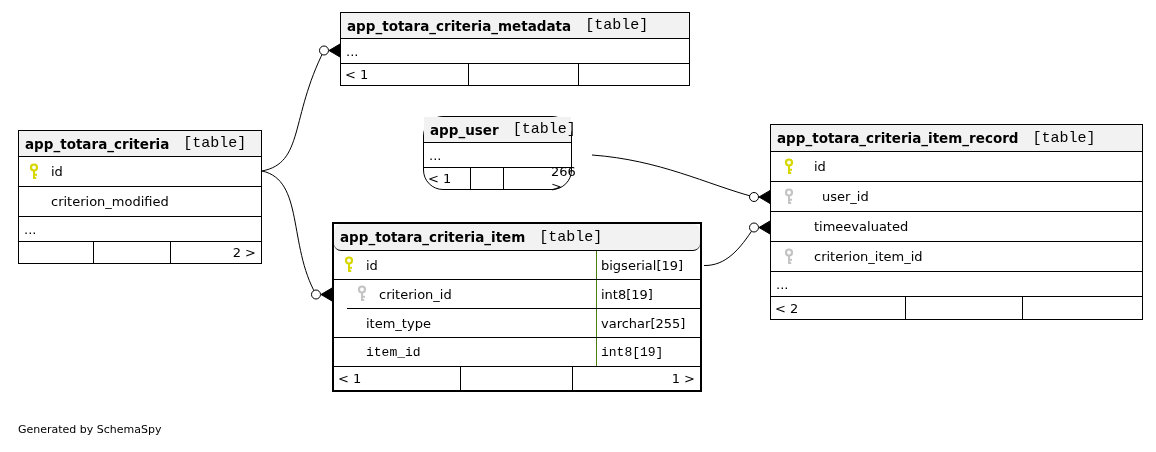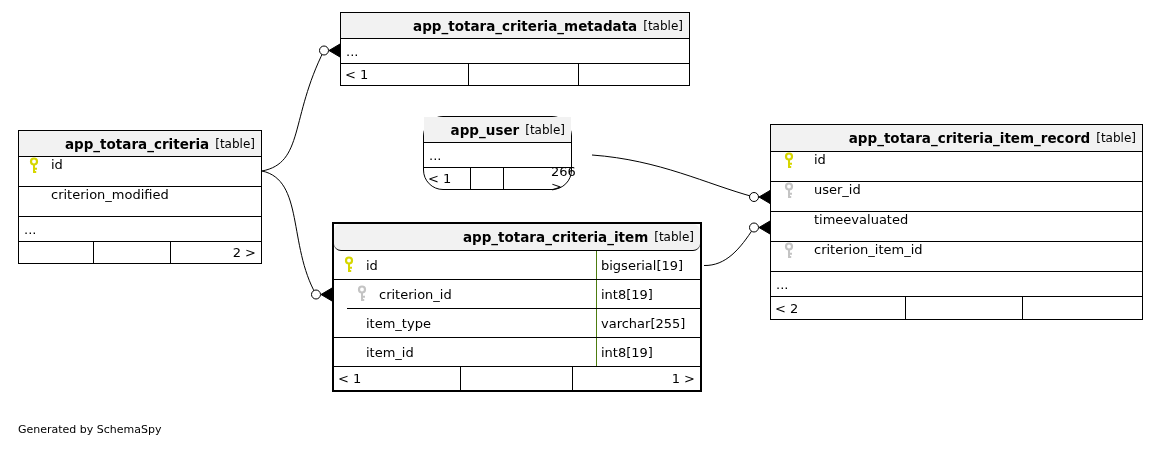--- a/index.html
+++ b/index.html
@@ -8,29 +8,29 @@
   .canvas {
     position:relative; width:1156px; height:452px; background:#ffffff; overflow:hidden;
   }
   .conn-layer { position:absolute; left:0; top:0; width:1156px; height:452px; pointer-events:none; }
 
   .tbl {
     position:absolute; background:#fff; border:1px solid #000; font-size:13px;
   }
   .tbl.thick { border-width:2px; }
   .hdr {
-    display:flex; justify-content:flex-end; align-items:center;
+    display:flex; justify-content:flex-start; align-items:center;
     background:#f2f2f2; border-bottom:1px solid #000; padding:0 6px;
     height:26px;
   }
   .tbl.thick .hdr { height:27px;border-radius:7px; }
   .hdr .nm { font-weight:bold; font-size:13.5px; white-space:nowrap; }
-  .hdr .tag { font-size:12px; margin-left:6px; white-space:nowrap; }
+  .hdr .tag { font-size:15px; margin-left:14px; white-space:nowrap;font-family:Liberation Mono, monospace; }
   .row {
-    display:flex; align-items:flex-start; border-bottom:1px solid #000; height:30px;
+    display:flex; align-items:center; border-bottom:1px solid #000; height:30px;
     position:relative;
   }
   .row:last-of-type { border-bottom:1px solid #000; }
   .keyslot { width:14px; margin-left:8px; display:flex; align-items:center; justify-content:center; }
   .keyslot.wide { margin-left:11px; }
   .cname { margin-left:10px; white-space:nowrap; }
   .ell-row { height:25px; display:flex; align-items:center; border-bottom:1px solid #000; padding-left:5px; }
   .namecell { flex:1; display:flex; align-items:center; height:100%; }
   .typecell {
     flex:0 0 104px; border-left:1px solid #4d7c0f; height:100%;
@@ -173,21 +173,21 @@
       </div>
       <div class="typecell">int8[19]</div>
     </div>
     <div class="row" style="height:29px;">
       <div class="namecell">
         <span class="keyslot"></span>
         <span class="cname">item_type</span>
       </div>
       <div class="typecell">varchar[255]</div>
     </div>
-    <div class="row" style="height:29px;">
+    <div class="row" style="height:29px;font-family:Liberation Mono, monospace;">
       <div class="namecell">
         <span class="keyslot"></span>
         <span class="cname">item_id</span>
       </div>
       <div class="typecell">int8[19]</div>
     </div>
     <div class="ftr">
       <div class="fcell" style="flex:0 0 126px;">
         <span class="fl">&lt; 1</span>
       </div>
@@ -214,21 +214,21 @@
       </span>
       <span class="cname" style="margin-left:18px;">id</span>
     </div>
     <div class="row">
       <span class="keyslot wide">
         <svg width="12" height="18" viewBox="0 0 12 18">
           <circle cx="6" cy="4.5" r="3" fill="none" stroke="#c4c4c4" stroke-width="2.2"></circle>
           <path d="M6,7.5 L6,16 M6,11.8 L9,11.8 M6,15 L8.2,15" stroke="#c4c4c4" stroke-width="2" fill="none"></path>
         </svg>
       </span>
-      <span class="cname" style="margin-left:18px;">user_id</span>
+      <span class="cname" style="margin-left:26px;">user_id</span>
     </div>
     <div class="row">
       <span class="keyslot wide"></span>
       <span class="cname" style="margin-left:18px;">timeevaluated</span>
     </div>
     <div class="row">
       <span class="keyslot wide">
         <svg width="12" height="18" viewBox="0 0 12 18">
           <circle cx="6" cy="4.5" r="3" fill="none" stroke="#c4c4c4" stroke-width="2.2"></circle>
           <path d="M6,7.5 L6,16 M6,11.8 L9,11.8 M6,15 L8.2,15" stroke="#c4c4c4" stroke-width="2" fill="none"></path>

